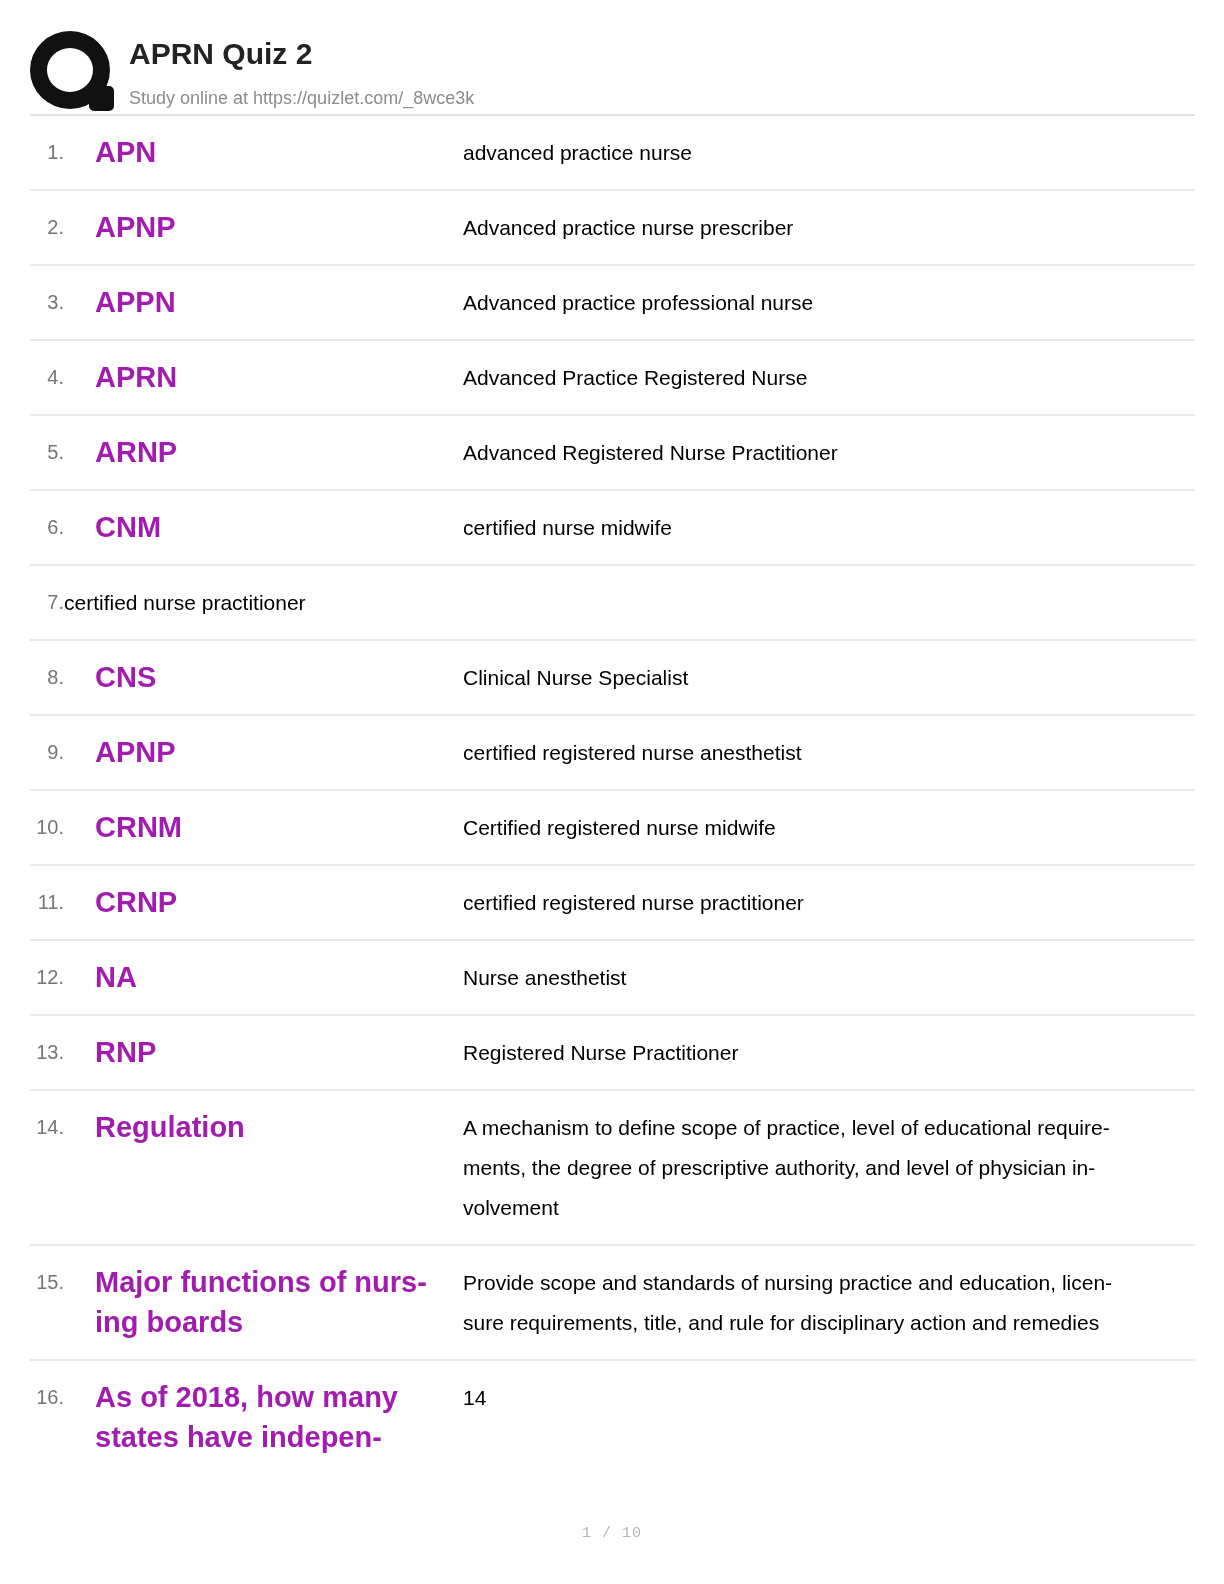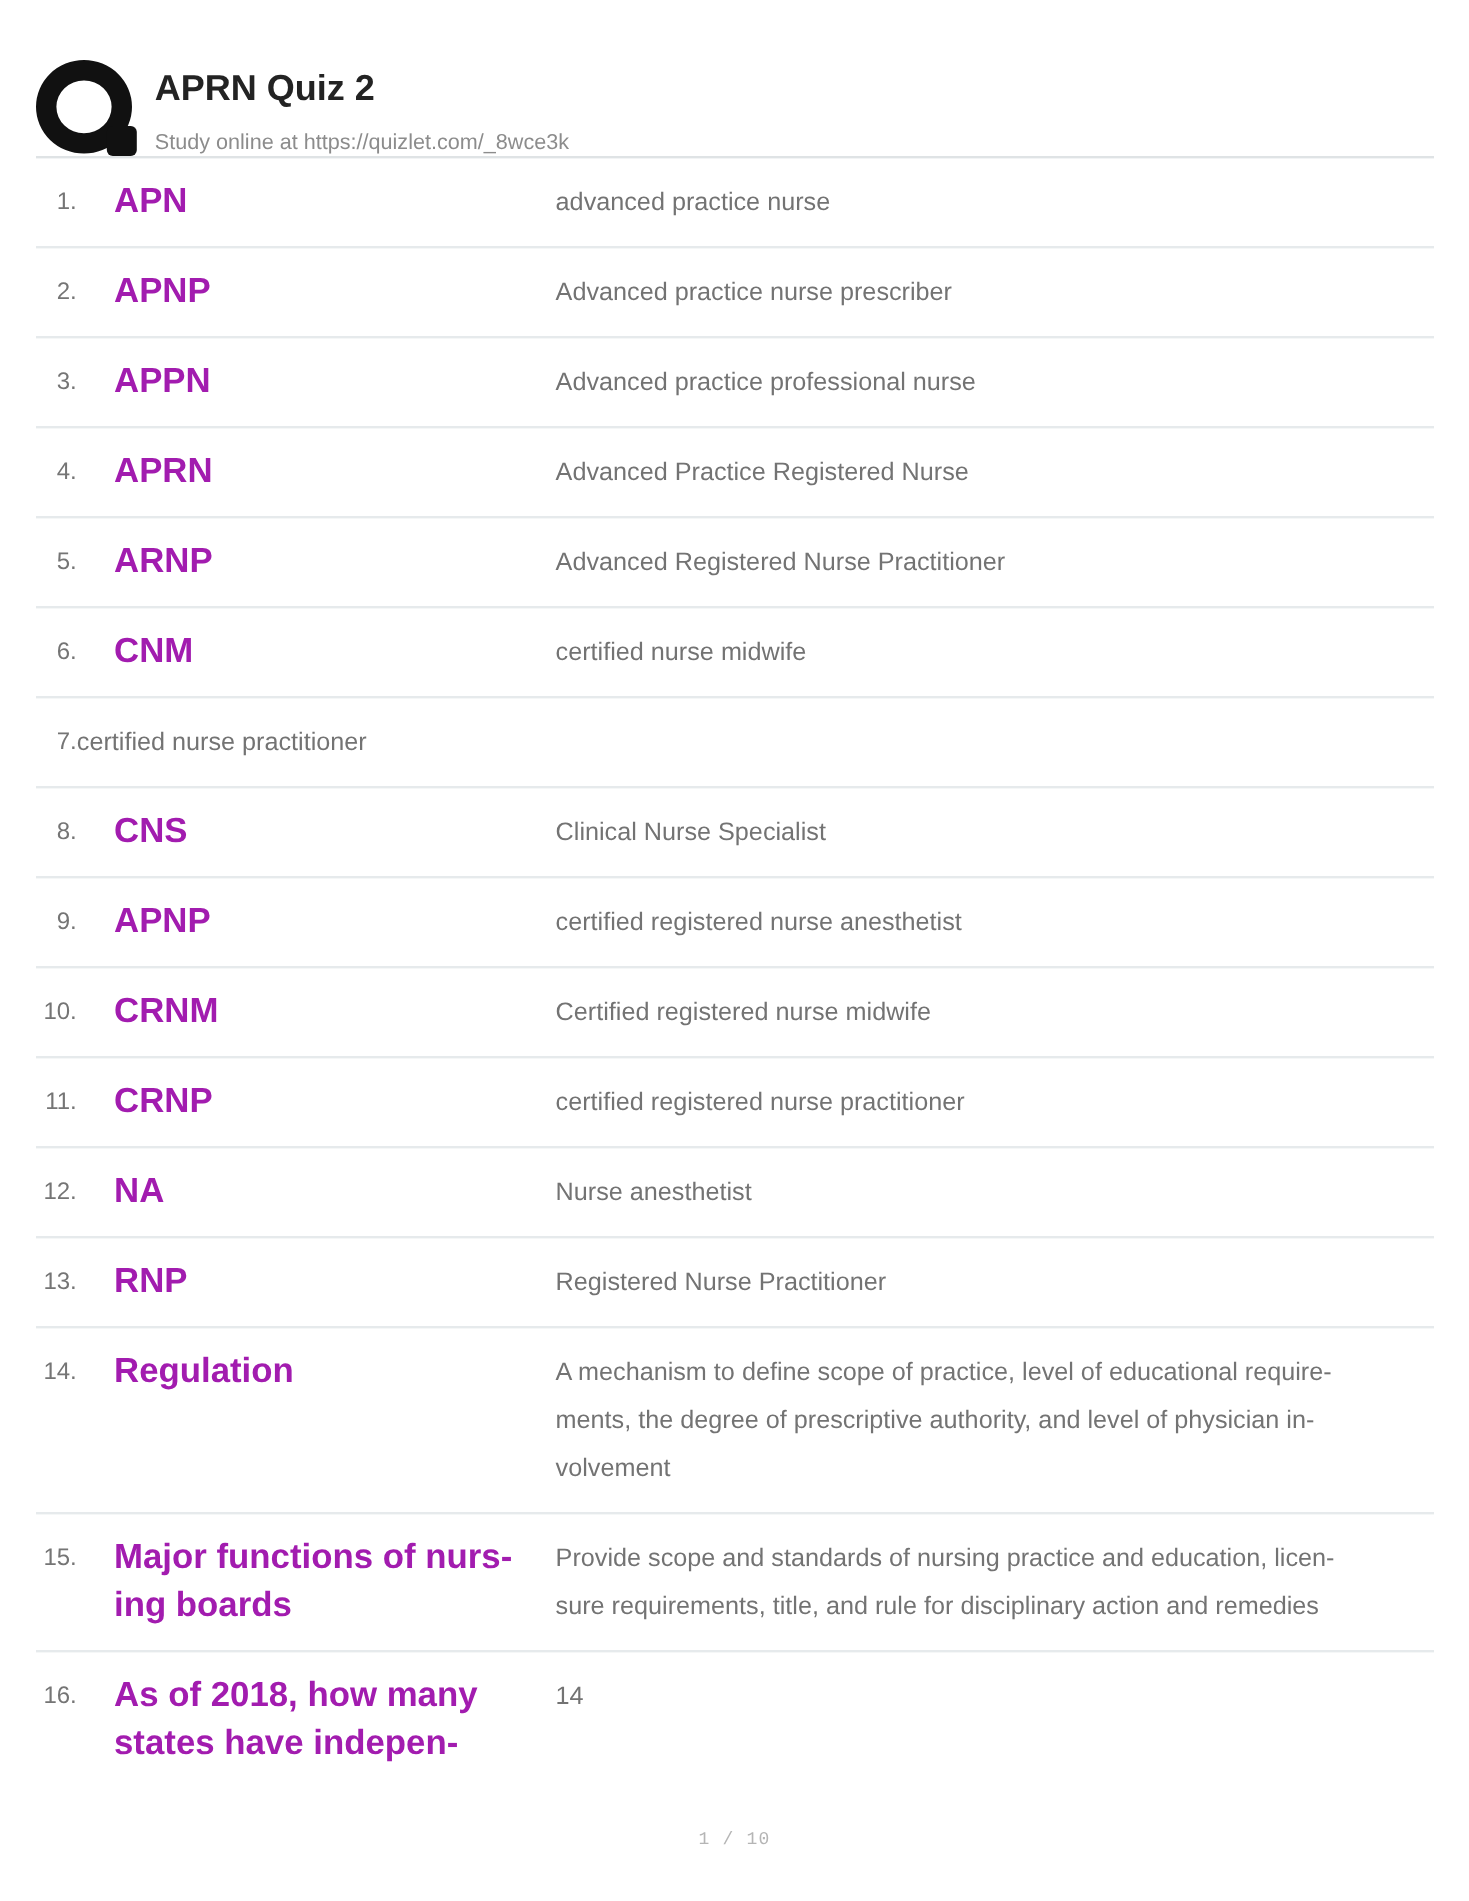--- a/index.html
+++ b/index.html
@@ -9,25 +9,25 @@
     height: 1584px;
     background: #ffffff;
     font-family: "Liberation Sans", "DejaVu Sans", sans-serif;
     overflow: hidden;
     box-sizing: border-box;
   }
 
   
   .header {
     box-sizing: border-box;
-    height: 132px;
+    height: 116px;
     margin: 0 29px 0 30px;
     padding-top: 28px;
     display: flex;
-    align-items: flex-end;
+    align-items: center;
     border-bottom: 2px solid #dfe3e5;
   }
   .logo {
     position: relative;
     width: 84px;
     height: 80px;
     flex: 0 0 auto;
   }
   .logo-ring {
     box-sizing: border-box;
@@ -86,21 +86,21 @@
     font-size: 29px;
     font-weight: 700;
     color: #a21caf;
     line-height: 40px;
     white-space: pre-line;
   }
   .card-def {
     flex: 1;
     font-size: 21px;
     font-weight: 400;
-    color: #737373;
+    color: #000000;
     line-height: 40px;
     white-space: pre-line;
     padding-top: 1px;
   }
 
   
   .footer {
     position: absolute;
     left: 0;
     bottom: 42px;

